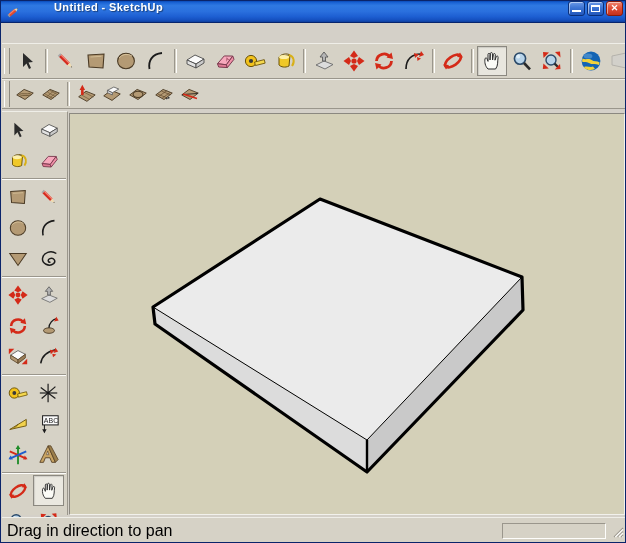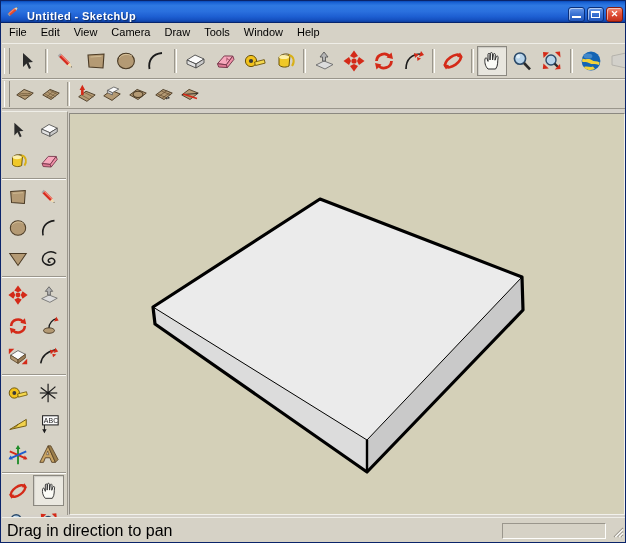--- a/index.html
+++ b/index.html
@@ -23,23 +23,24 @@
 
   
   .titlebar {
     position: absolute;
     left: 0; top: 0;
     width: 626px; height: 22px;
     background: linear-gradient(to bottom,
       #0a4bb8 0%, #1b64d6 8%, #2f79e2 22%,
       #2a70de 50%, #1d5fd2 74%, #1550c0 90%, #0e3f9e 100%);
     display: flex;
-    align-items: flex-end;
+    align-items: flex-start;
     box-sizing: border-box;
     border-bottom: 1px solid #06246d;
+    gap: 27px;
   }
   .tb-logo {
     width: 20px; height: 22px;
     position: relative;
     flex: 0 0 auto;
     margin-left: 3px;
   }
   .tb-logo .pencil {
     position: absolute;
     left: 2px; top: 4px;
@@ -283,30 +284,20 @@
       </div>
       <div class="tb-btn">
         <span class="maxbox"></span>
       </div>
       <div class="tb-btn close">
         <span class="gl">✕</span>
       </div>
     </div>
   </div>
 
-  <div class="menubar">
-    <div class="menu-item">File</div>
-    <div class="menu-item">Edit</div>
-    <div class="menu-item">View</div>
-    <div class="menu-item">Camera</div>
-    <div class="menu-item">Draw</div>
-    <div class="menu-item">Tools</div>
-    <div class="menu-item">Window</div>
-    <div class="menu-item">Help</div>
-  </div>
 
   <div class="toolbar row1">
     <div class="grip"></div>
 
     <div class="tbtn">
       <svg width="22" height="22" viewBox="0 0 22 22">
         <polygon points="7,3 7,17 10.5,13.5 13,19 15,18 12.5,12.5 17,12" fill="#2b2b2b"></polygon>
       </svg>
     </div>
     <div class="tsep"></div>

